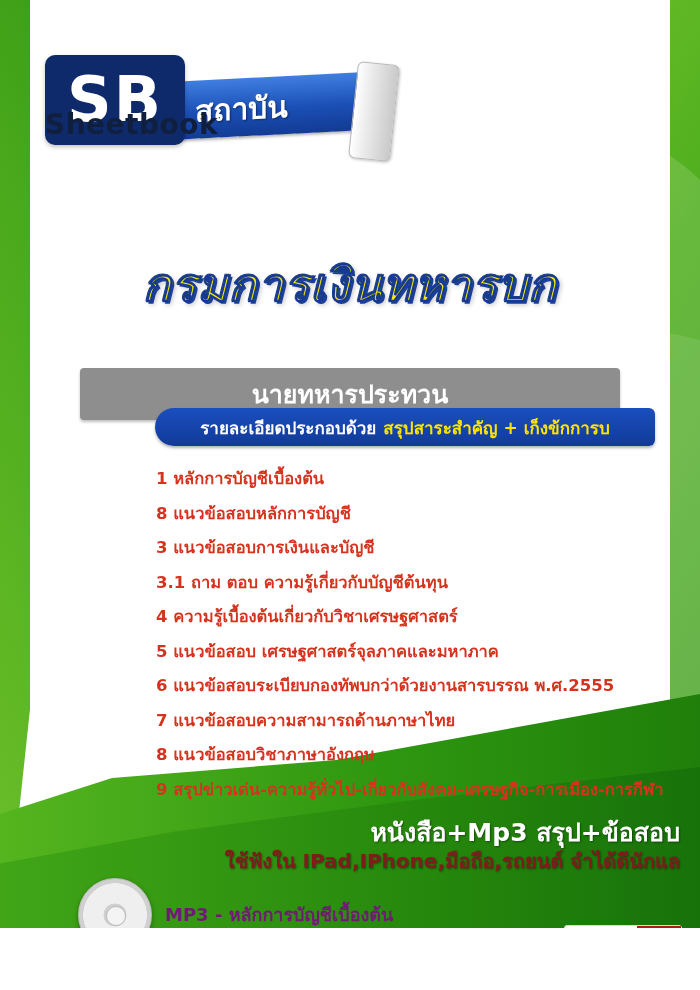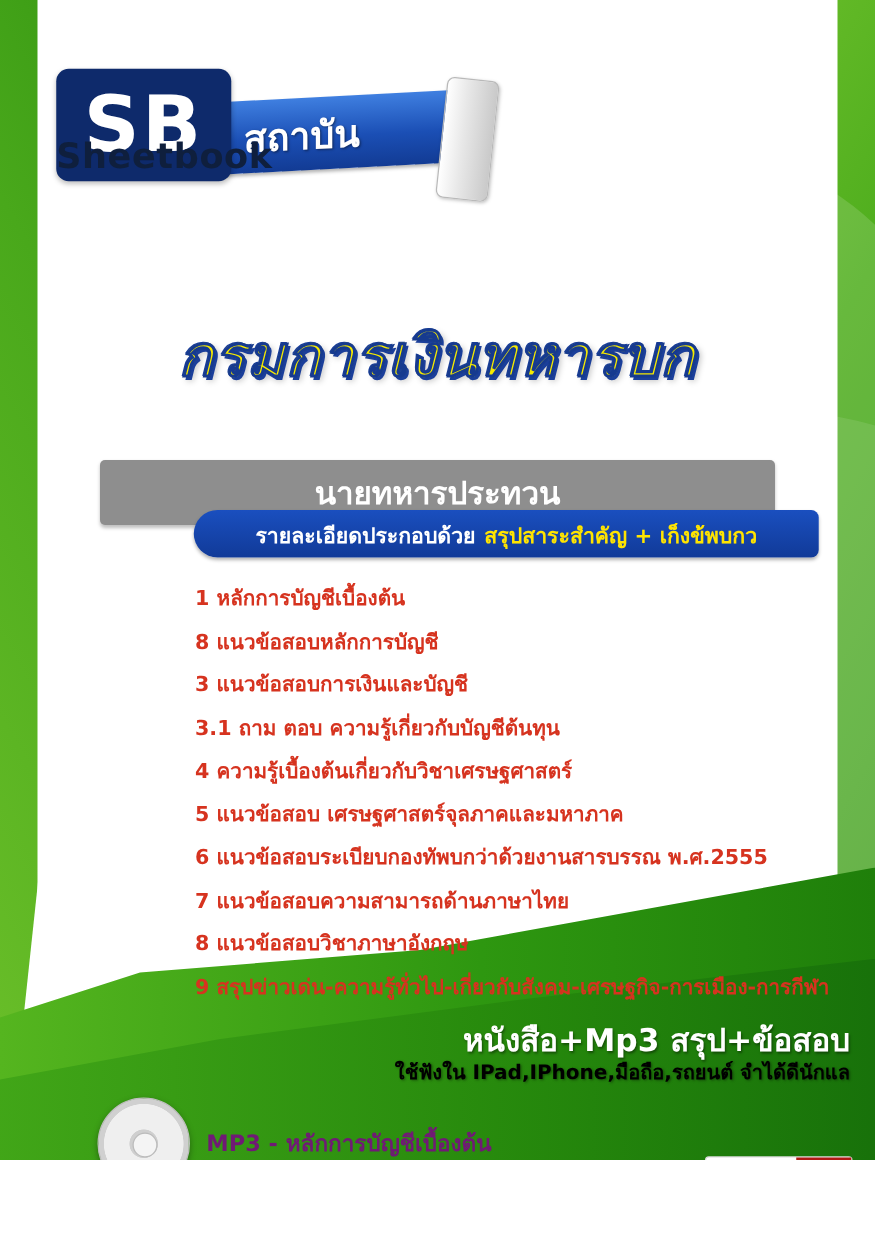--- a/index.html
+++ b/index.html
@@ -251,22 +251,22 @@
     font-size: 25px;
     font-weight: bold;
     text-shadow: 1px 1px 2px rgba(0,0,0,0.4);
   }
   .mp3-sub {
     position: absolute;
     right: 20px;
     top: 845px;
     width: 460px;
     text-align: right;
-    color: #000000;
-    font-size: 16px;
+    color: #7f1d1d;
+    font-size: 20px;
     font-weight: bold;
     text-shadow: 1px 1px 2px rgba(0,0,0,0.4);
   }
   .cd {
     position: absolute;
     left: 78px;
     top: 878px;
     width: 72px;
     height: 72px;
     border-radius: 50%;
@@ -373,21 +373,21 @@
   <div class="logo-name">Sheetbook</div>
 
   <div class="main-title">กรมการเงินทหารบก</div>
 
   <div class="subtitle-bar">
     <span>นายทหารประทวน</span>
   </div>
 
   <div class="detail-bar">
     <span class="d1">รายละเอียดประกอบด้วย</span>
-    <span class="d2">สรุปสาระสำคัญ + เก็งข้พบกว</span>
+    <span class="d2">สรุปสาระสำคัญ + เก็งข้กการบ</span>
   </div>
 
   <div class="toc">
     <div class="toc-item">1 หลักการบัญชีเบื้องต้น</div>
     <div class="toc-item">8 แนวข้อสอบหลักการบัญชี</div>
     <div class="toc-item">3 แนวข้อสอบการเงินและบัญชี</div>
     <div class="toc-item">3.1 ถาม ตอบ ความรู้เกี่ยวกับบัญชีต้นทุน</div>
     <div class="toc-item">4 ความรู้เบื้องต้นเกี่ยวกับวิชาเศรษฐศาสตร์</div>
     <div class="toc-item">5 แนวข้อสอบ เศรษฐศาสตร์จุลภาคและมหาภาค</div>
     <div class="toc-item">6 แนวข้อสอบระเบียบกองทัพบกว่าด้วยงานสารบรรณ พ.ศ.2555</div>

